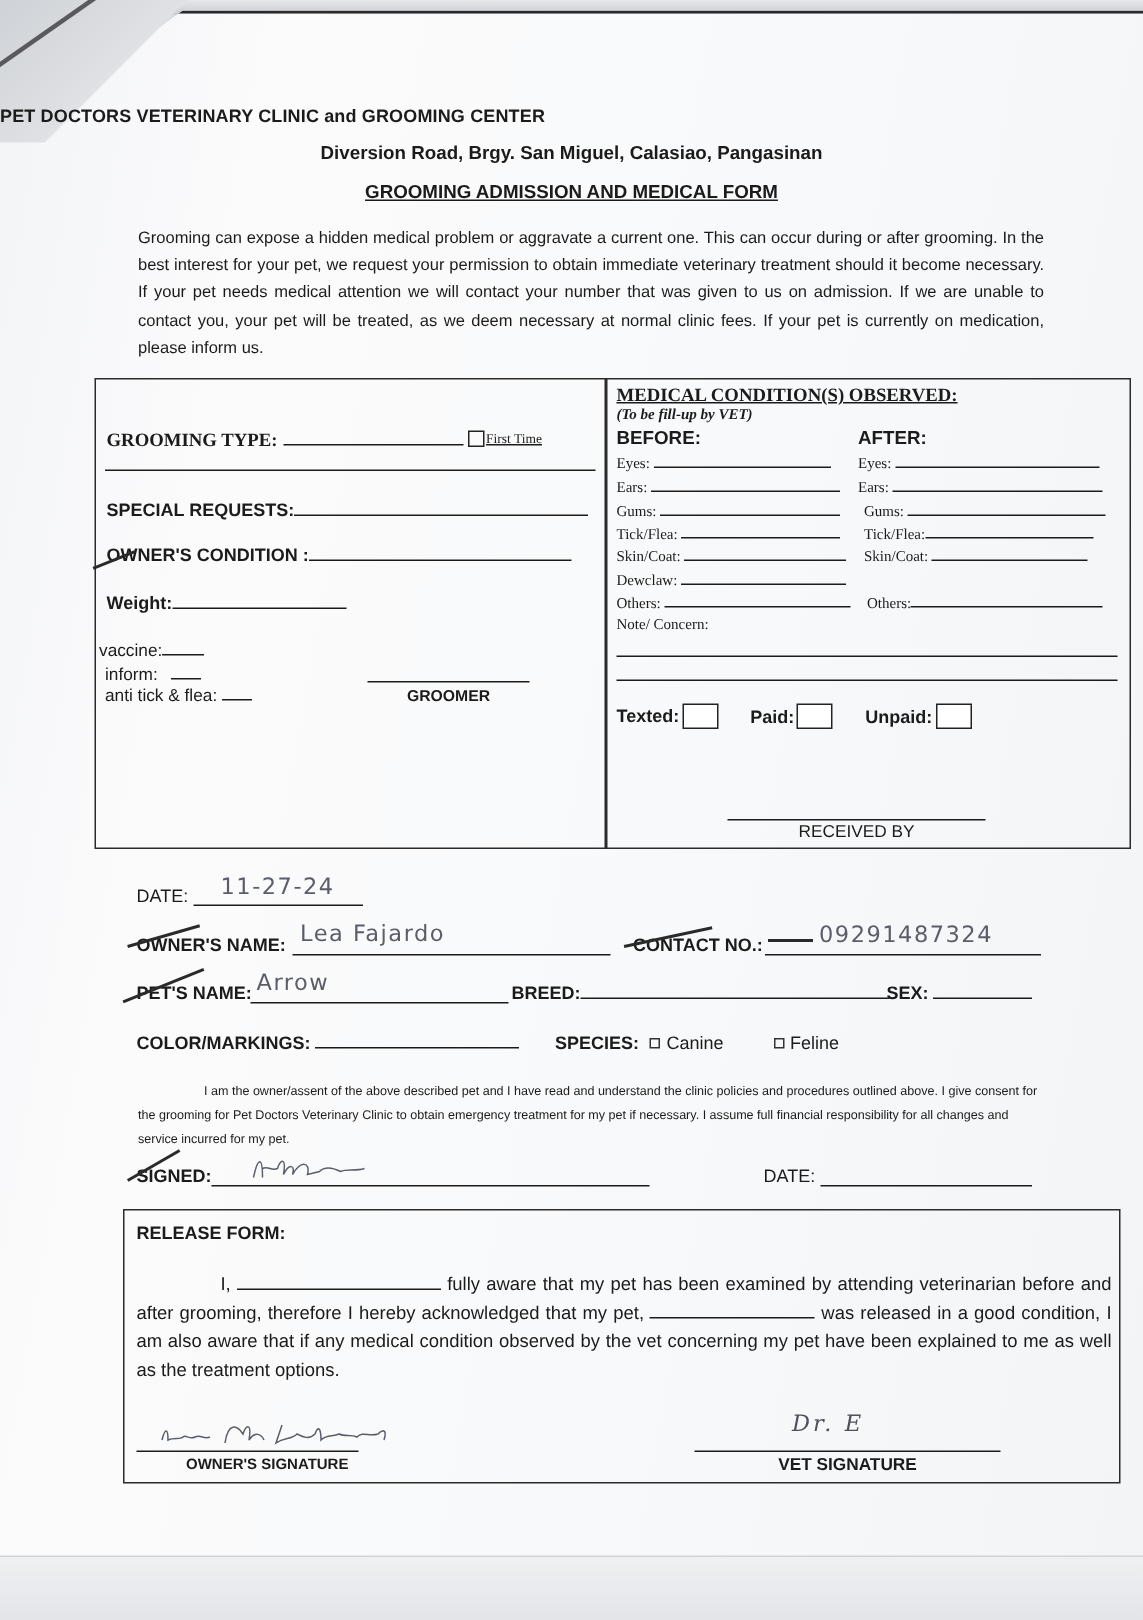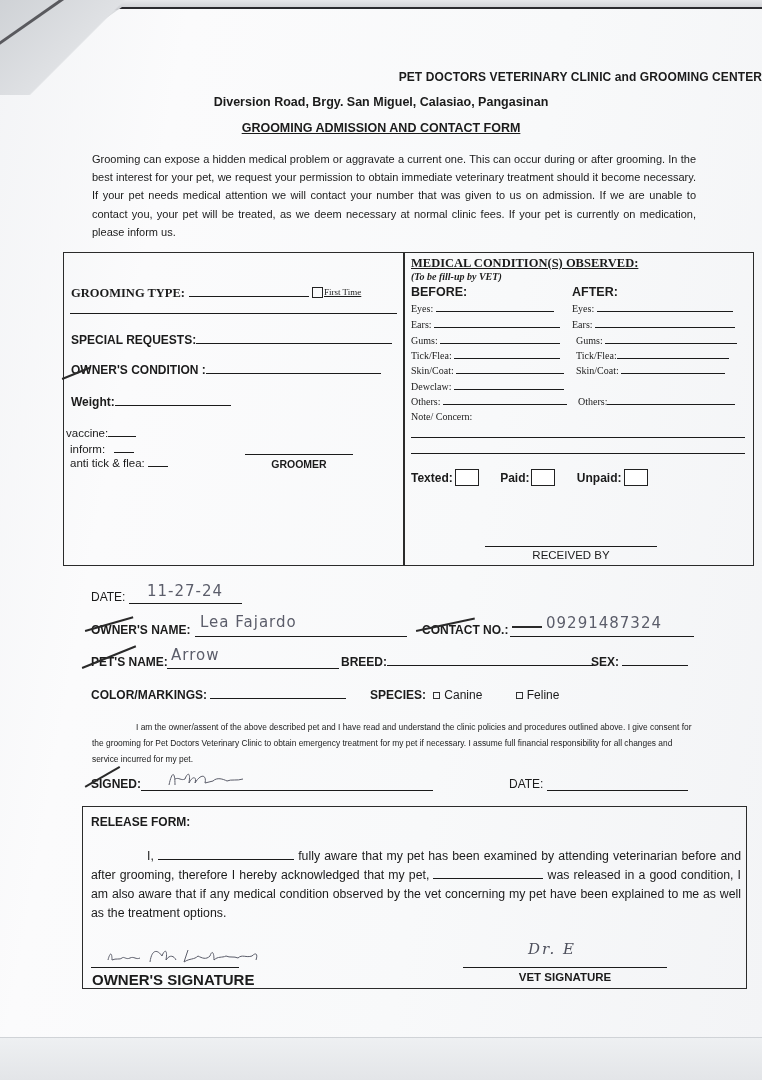--- a/index.html
+++ b/index.html
@@ -30,21 +30,21 @@
       background: #3a3a3f; transform: rotate(-35deg); transform-origin: left top;
       opacity: 0.8;
     }
     .bottom-strip {
       position: absolute; left: 0; top: 1037px; width: 762px; height: 43px;
       background: linear-gradient(#eef0f2, #e3e5e8);
       border-top: 1px solid #d0d3d7;
     }
 
     .abs { position: absolute; }
-    .hdr1 { left: 0; width: 762px; top: 70px; font-size: 12px; font-weight: bold; text-align: right; letter-spacing: 0.1px; }
+    .hdr1 { left: 0; width: 762px; top: 70px; font-size: 12px; font-weight: bold; text-align: left; letter-spacing: 0.1px; }
     .hdr2 { left: 0; width: 762px; top: 95px; font-size: 12.5px; font-weight: bold; text-align: center; }
     .hdr3 { left: 0; width: 762px; top: 121px; font-size: 12.5px; font-weight: bold; text-align: center; }
     .hdr3 span { text-decoration: underline; }
 
     .intro {
       left: 92px; top: 150px; width: 604px;
       font-size: 11px; line-height: 18.2px; text-align: justify;
     }
 
     
@@ -105,40 +105,40 @@
       border: 1.5px solid #2b2b2b;
     }
     .rel-title { left: 91px; top: 815px; font-size: 12px; font-weight: bold; }
     .rel-text {
       left: 91px; top: 847px; width: 650px; font-size: 12.3px; line-height: 19px; text-align: justify;
     }
     .rel-text .indent { display: inline-block; width: 56px; }
     .blank { display: inline-block; border-bottom: 1px solid #1b1b1b; height: 12px; vertical-align: baseline; }
 
     .os-line { left: 91px; top: 967px; width: 148px; height: 1px; background: #1b1b1b; }
-    .os-lbl { left: 92px; top: 971px; font-size: 15px; font-weight: bold; }
+    .os-lbl { left: 124px; top: 971px; font-size: 10px; font-weight: bold; }
     .vs-line { left: 463px; top: 967px; width: 204px; height: 1px; background: #1b1b1b; }
     .vs-lbl { left: 463px; top: 971px; width: 204px; text-align: center; font-size: 11.5px; font-weight: bold; }
 
     .sig-owner { left: 106px; top: 946px; font-family: "DejaVu Serif", serif; font-style: italic; font-size: 12px; color: #5b5d6a; }
     .sig-vet { left: 528px; top: 940px; font-family: "DejaVu Serif", serif; font-style: italic; font-size: 15px; color: #4e505c; letter-spacing: 2px; }
     .sig-signed { left: 167px; top: 769px; font-family: "DejaVu Serif", serif; font-style: italic; font-size: 10px; color: #5b5d6a; }
   </style>
 </head>
 <body>
 
 <div class="scan-bg-top"></div>
 <div class="page"></div>
 <div class="abs page-corner-shadow"></div>
 <div class="abs page-fold-line"></div>
 <div class="bottom-strip"></div>
 
 <div class="abs hdr1">PET DOCTORS VETERINARY CLINIC and GROOMING CENTER</div>
 <div class="abs hdr2">Diversion Road, Brgy. San Miguel, Calasiao, Pangasinan</div>
-<div class="abs hdr3"><span>GROOMING ADMISSION AND CONTACT FORM</span></div>
+<div class="abs hdr3"><span>GROOMING ADMISSION AND MEDICAL FORM</span></div>
 
 <div class="abs intro">Grooming can expose a hidden medical problem or aggravate a current one. This can occur during or after grooming. In the best interest for your pet, we request your permission to obtain immediate veterinary treatment should it become necessary. If your pet needs medical attention we will contact your number that was given to us on admission. If we are unable to contact you, your pet will be treated, as we deem necessary at normal clinic fees. If your pet is currently on medication, please inform us.</div>
 
 <div class="abs box-top"></div>
 <div class="abs box-divider"></div>
 
 <div class="abs gt">
   <span class="lbl-serif-b">GROOMING TYPE:</span>
   <span class="line" style="width:120px;"></span>
 </div>

